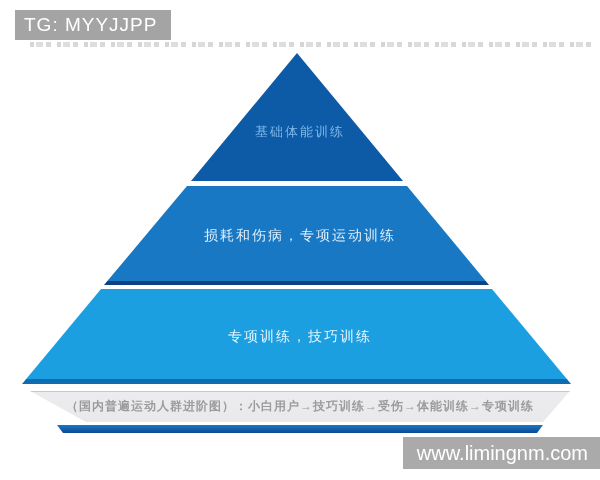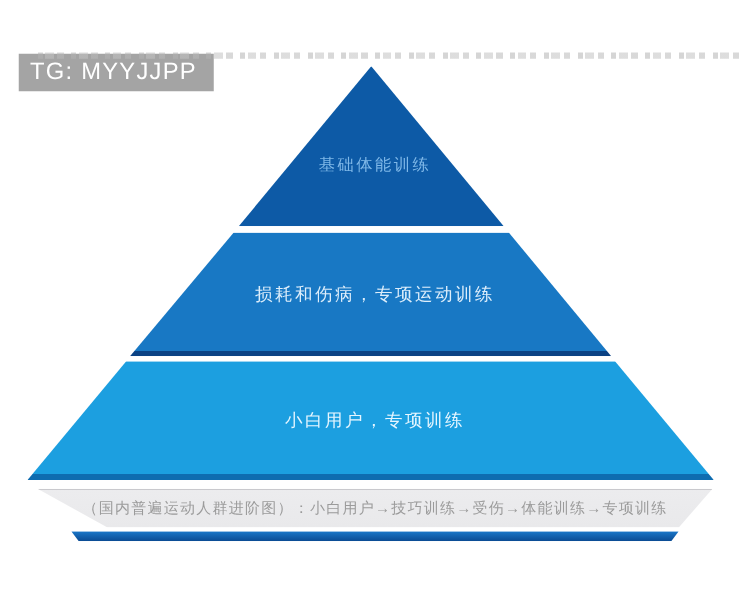--- a/index.html
+++ b/index.html
@@ -18,21 +18,20 @@
     left: 15px;
     top: 10px;
     background: #a4a4a4;
     color: #ffffff;
     font-size: 19px;
     line-height: 30px;
     height: 30px;
     padding: 0 14px 0 9px;
     letter-spacing: 1px;
     white-space: nowrap;
-    margin-top: 33px;
   }
 
   
   .faint-line {
     position: absolute;
     left: 30px;
     right: 6px;
     top: 42px;
     height: 5px;
     opacity: 0.55;
@@ -134,25 +133,26 @@
 
     <div class="tier tier-1" style="--c: #0d5aa6;">
       <span class="tier-label" style="color: rgb(127, 184, 232);">基础体能训练</span>
     </div>
 
     <div class="tier tier-2" style="--c: #1878c4;">
       <span class="tier-label" style="color: rgb(221, 238, 251);">损耗和伤病，专项运动训练</span>
     </div>
 
     <div class="tier tier-3" style="--c: #1c9fe0;">
-      <span class="tier-label" style="color: rgb(230, 246, 255);">小白用户，专项训练</span>
+      <span class="tier-label" style="color: rgb(230, 246, 255);">专项训练，技巧训练</span>
     </div>
 
     <div class="base-platform">
-      <span class="base-caption" style="color: rgb(155, 155, 155);">（国内普遍运动人群进阶图）：小白用户→技巧训练→受伤→体能训练→专项训练</span>
+      <span class="base-caption" style="color: rgb(155, 155, 155); font-weight: bold;">（国内普遍运动人群进阶图）：小白用户→技巧训练→受伤→体能训练→专项训练</span>
     </div>
 
     <div class="base-bar"></div>
 
   </div>
 
+  <div class="site-watermark">www.limingnm.com</div>
 
 </div>
 
 </body></html>

